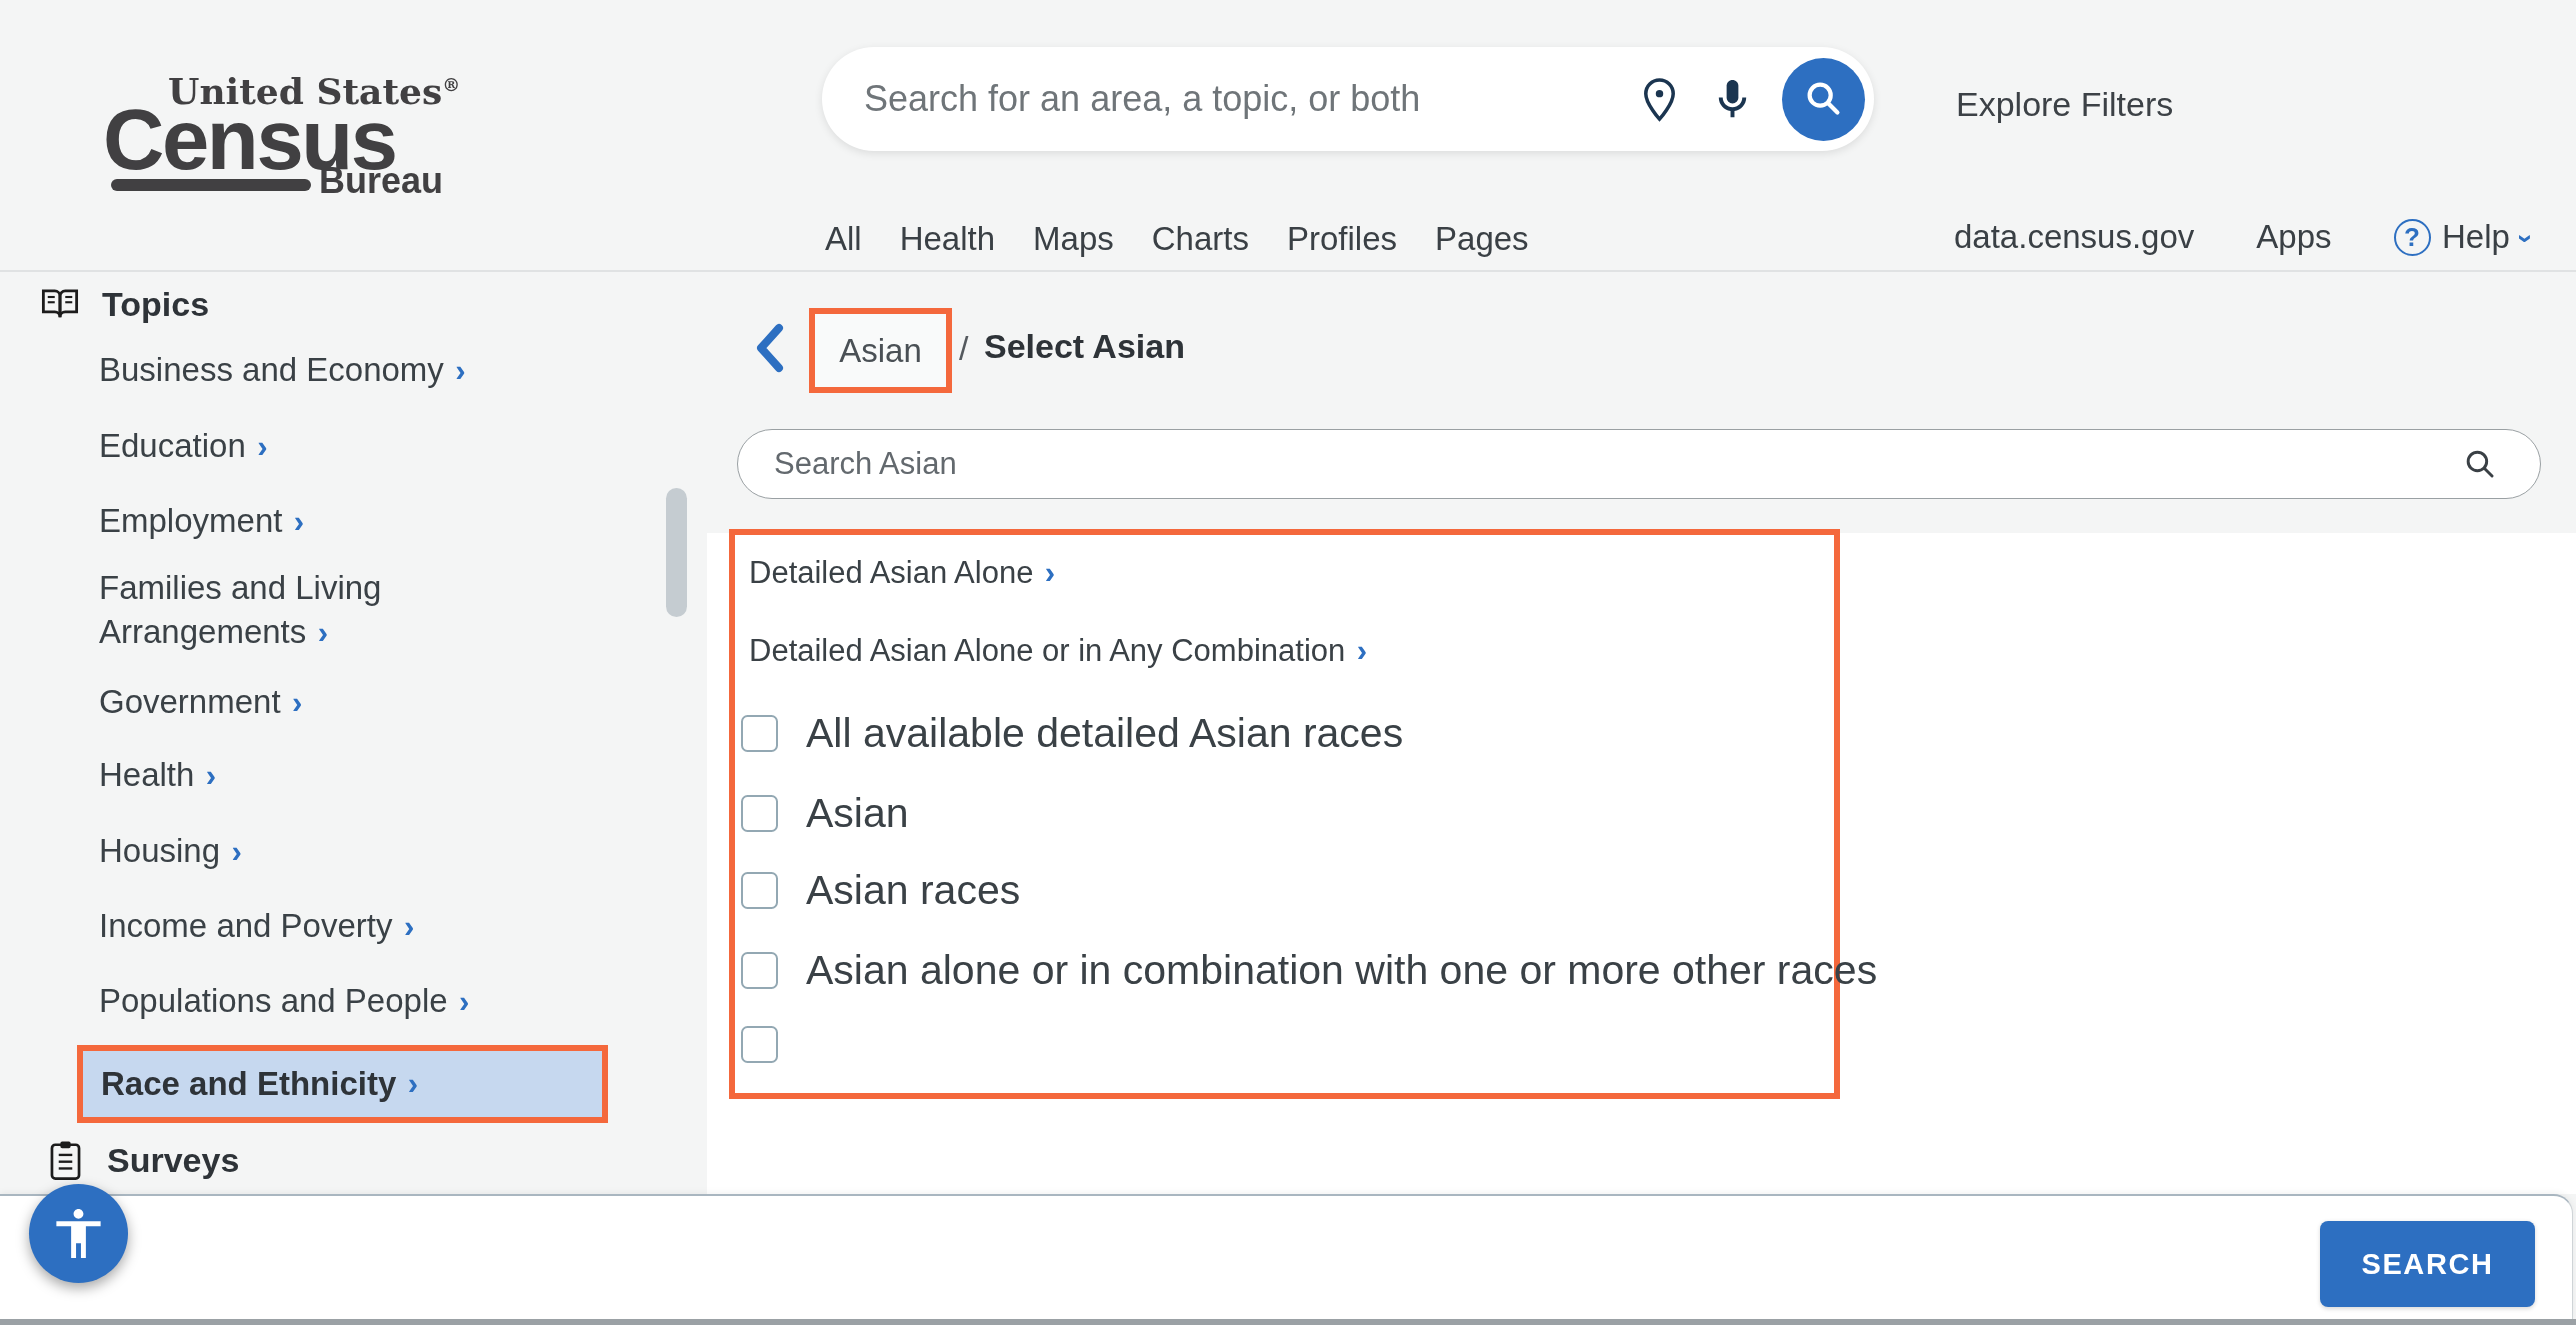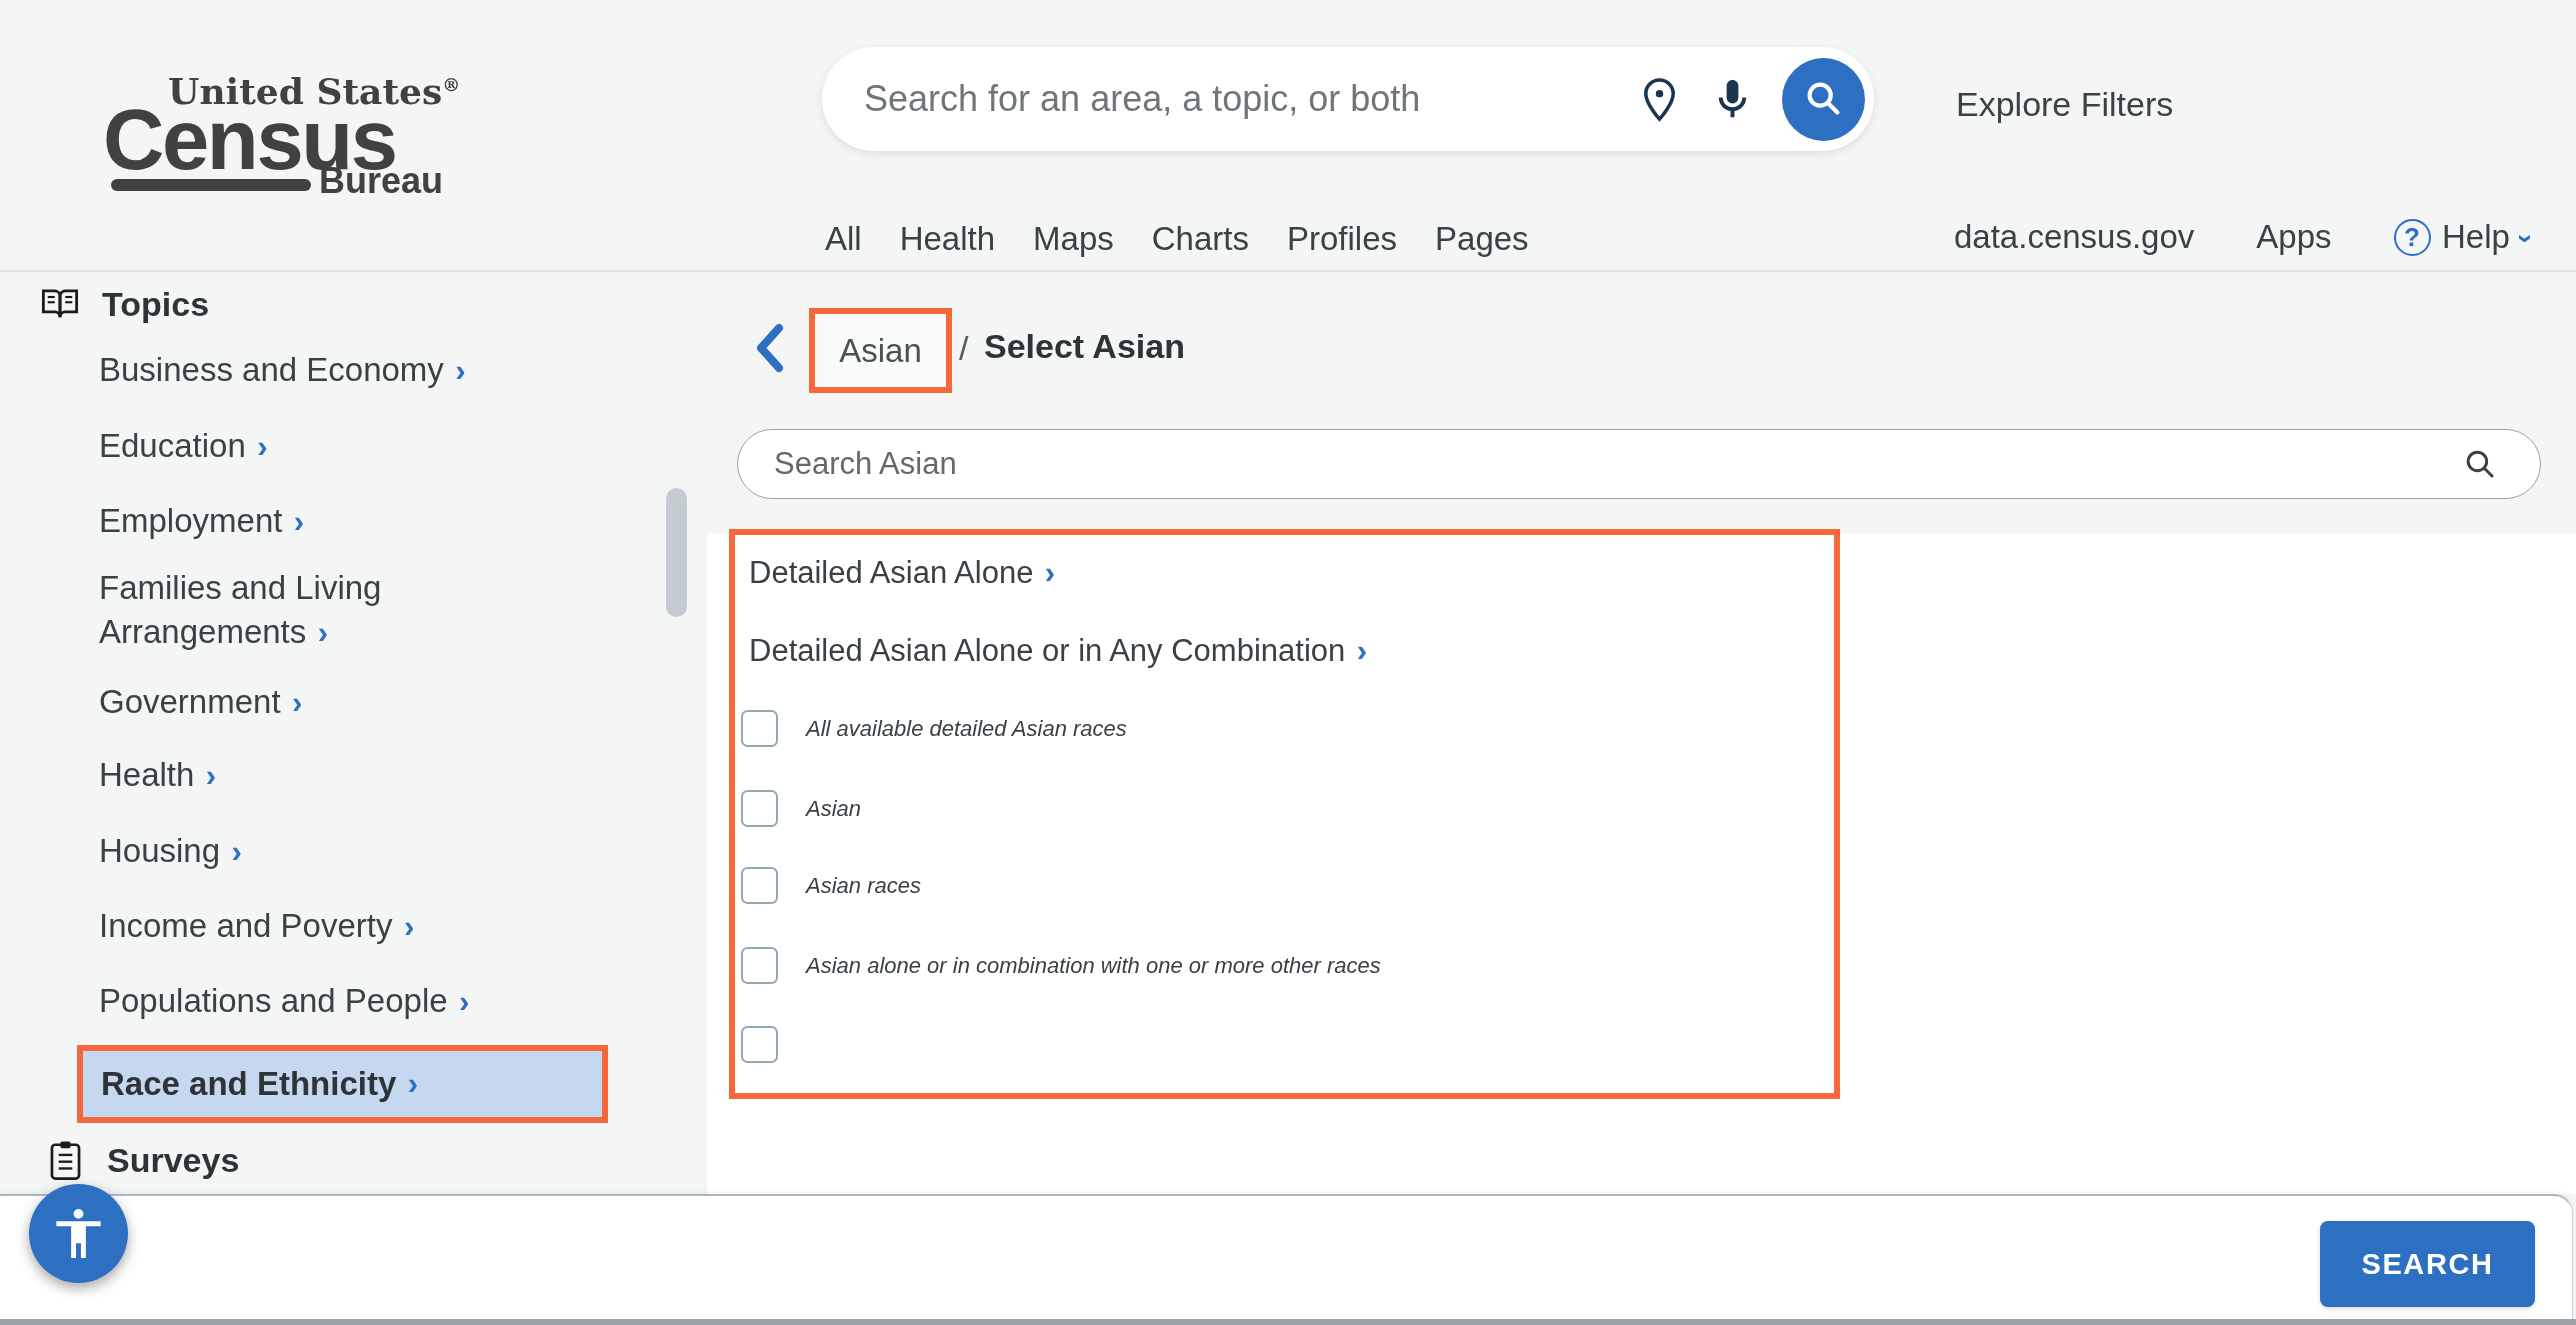--- a/index.html
+++ b/index.html
@@ -45,21 +45,21 @@
   .crumb-title { position:absolute; left:984px; top:327px; font-size:34px; font-weight:700; color:#2e3338; }
 
   .main-search { position:absolute; left:737px; top:429px; width:1804px; height:70px; background:#fff; border:1.6px solid #9aa0a3; border-radius:36px; display:flex; align-items:center; }
   .main-search input { flex:1; height:100%; border:none; outline:none; background:transparent; padding-left:36px; font-size:31px; color:#6d28d9; font-family:"Liberation Sans", sans-serif; }
   .main-search input::placeholder { color:#63696e; }
   .main-search svg { flex:0 0 auto; margin-right:41px; cursor:pointer; }
 
   .drill-row { position:absolute; left:749px; font-size:31px; color:#3a4146; cursor:pointer; }
   .cb-row { position:absolute; left:741px; display:flex; align-items:center; cursor:pointer; }
   .cb { width:37px; height:37px; border:2.4px solid #93a8b3; border-radius:6.5px; background:#fff; flex:0 0 auto; }
-  .cb-label { margin-left:28px; font-size:22px; color:#3a4146;font-style:italic; }
+  .cb-label { margin-left:28px; font-size:41px; color:#3a4146; }
 
   
   .footer { position:absolute; left:0; top:1194px; width:2573px; height:125px; background:#fff; border-top:2.4px solid #a9b6c0; border-right:1.6px solid #cfd4d7; border-top-right-radius:19.5px; box-shadow:0 -1.6px 6.5px rgba(0,0,0,.05); }
   .bottom-strip { position:absolute; left:0; top:1319px; width:2576px; height:6.5px; background:#9ba1a5; }
   .search-btn { position:absolute; left:2320px; top:1221px; width:215px; height:86px; border:none; border-radius:8.1px; background:#2d6fc1; color:#fff; font-size:29px; font-weight:700; letter-spacing:1.6px; cursor:pointer; font-family:"Liberation Sans", sans-serif; box-shadow:0 1.6px 4.1px rgba(0,0,0,.15); }
   .a11y-btn { position:absolute; left:29px; top:1184px; width:99px; height:99px; border-radius:50%; background:#2d6fc1; display:flex; align-items:center; justify-content:center; box-shadow:0 4.9px 13px rgba(0,0,0,.35); cursor:pointer; }
 </style>
 </head>
 <body>
 

